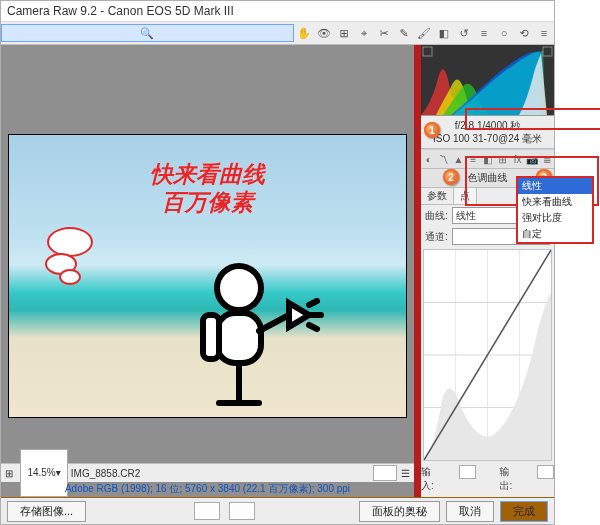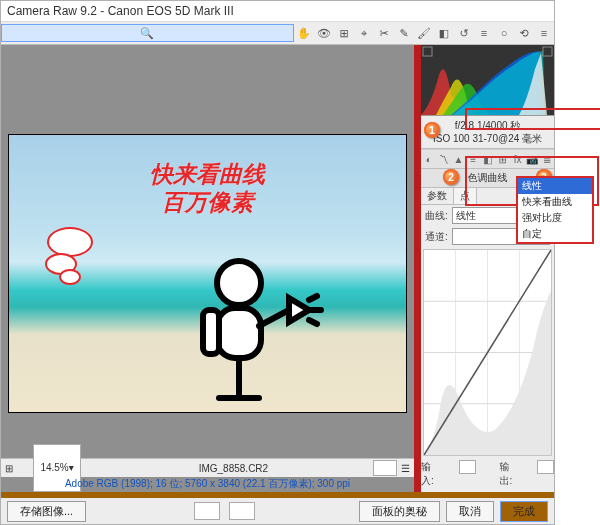--- a/index.html
+++ b/index.html
@@ -18,28 +18,28 @@
   .annot{position:absolute;width:100%;text-align:center;color:#e6272a;font-family:KaiTi,STKaiti,serif;font-weight:700;font-style:italic;text-shadow:0 0 1px #fff}
   .annot1{top:24px;font-size:23px}
   .annot2{top:52px;font-size:23px}
   .cloud{position:absolute;background:#fff;border:2px solid #e6272a;border-radius:50%}
   .cloud.a{top:92px;left:38px;width:42px;height:26px}
   .cloud.b{top:118px;left:36px;width:28px;height:18px}
   .cloud.c{top:134px;left:50px;width:18px;height:12px}
   .photo svg{position:absolute;bottom:4px;left:150px;width:170px;height:170px}
 
   .thumbbar{height:18px;background:#ededed;border-top:1px solid #bdbdbd;display:flex;align-items:center;font-size:10px;color:#333}
-  .zoomv{border:1px solid #aaa;background:#fff;padding:16px 6px;margin:0 16px;height:14px;line-height:14px;display:flex;align-items:center}
-  .fname{flex:1;text-align:center;color:#333}
+  .zoomv{border:1px solid #aaa;background:#fff;padding:16px 6px;margin:0 3px;height:14px;line-height:14px;display:flex;align-items:center}
+  .fname{flex:1;text-align:left;color:#333}
   .tiny{width:22px;height:14px;border:1px solid #aaa;background:#fff;margin-left:3px}
 
   .infoline{height:15px;text-align:center;font-size:10px}
   .infoline a{color:#1254c4;}
 
-  .footer{height:26px;background:#ededed;border-top:6px solid #a16207;display:flex;align-items:center;padding:0 6px;gap:6px}
+  .footer{height:26px;background:#ededed;border-top:1px solid #a16207;display:flex;align-items:center;padding:0 6px;gap:6px}
   .btn{border:1px solid #9b9b9b;background:#f6f6f6;padding:2px 12px;font-size:11px;color:#222}
   .btn.primary{background:#a16207;border-color:#6ea3ff}
   .spacer{flex:1}
   .tiny2{width:24px;height:16px;border:1px solid #aaa;background:#fff;margin-left:3px}
 
   .right{width:133px;background:#ededed;display:flex;flex-direction:column;font-size:10px}
   .hist{height:70px;background:#333;position:relative;border-bottom:1px solid #9a9a9a}
   .hist svg{position:absolute;inset:0;width:100%;height:100%}
   .meta{padding:3px 4px;line-height:13px;text-align:center;background:#ededed;border-bottom:1px solid #bdbdbd;position:relative}
   .badge{position:absolute;width:16px;height:16px;border-radius:50%;background:radial-gradient(circle at 30% 30%,#ffb060,#d84a1a);color:#fff;font-weight:700;font-size:10px;display:flex;align-items:center;justify-content:center;box-shadow:0 0 0 2px #ef6b2e inset,1px 1px 2px rgba(0,0,0,.4)}

